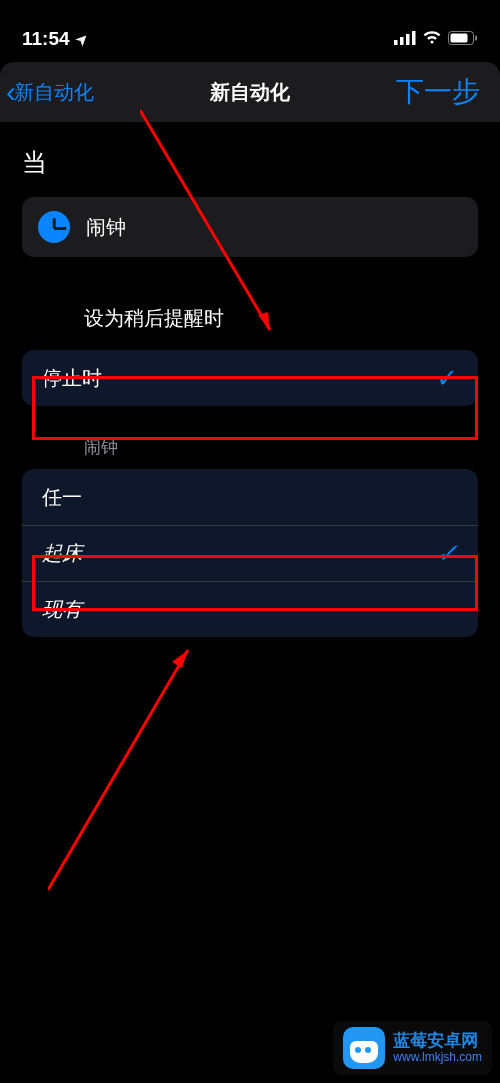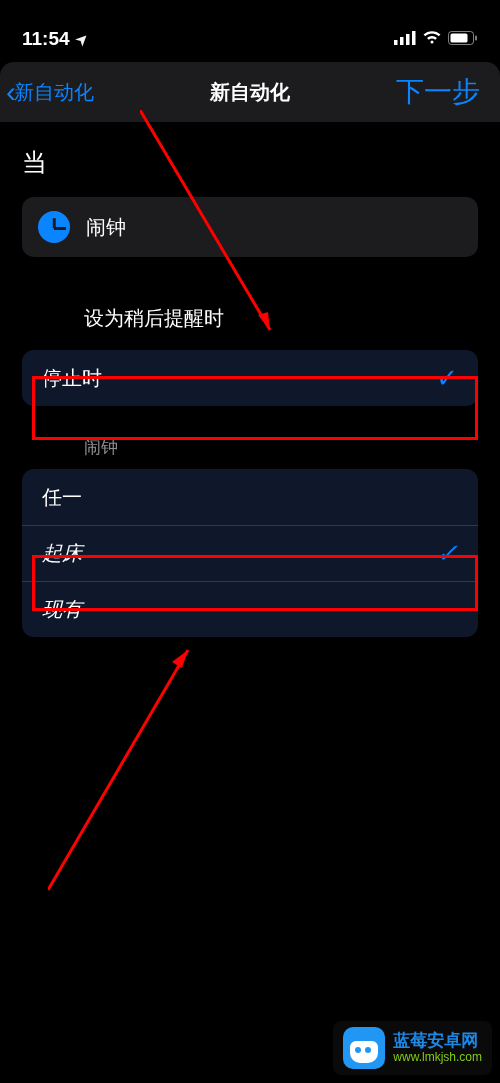--- a/index.html
+++ b/index.html
@@ -146,21 +146,21 @@
       width: 6px; height: 6px;
       background: #2196f3;
       border-radius: 50%;
       box-shadow: 10px 0 0 #2196f3;
       position: absolute;
       bottom: 16px;
       left: 12px;
     }
     .wm-text { display: flex; flex-direction: column; line-height: 1.15; }
     .wm-name { color: #1e88e5; font-size: 17px; font-weight: 700; }
-    .wm-url { color: #84cc16; font-size: 12px; }
+    .wm-url { color: #3b82f6; font-size: 12px; }
   </style>
 </head>
 <body>
 
 <div class="status-bar">
   <div class="status-left">
     <span>11:54</span>
     <span style="font-size:14px;transform:rotate(-45deg);display:inline-block;opacity:.95">➤</span>
   </div>
   <div class="status-right">

